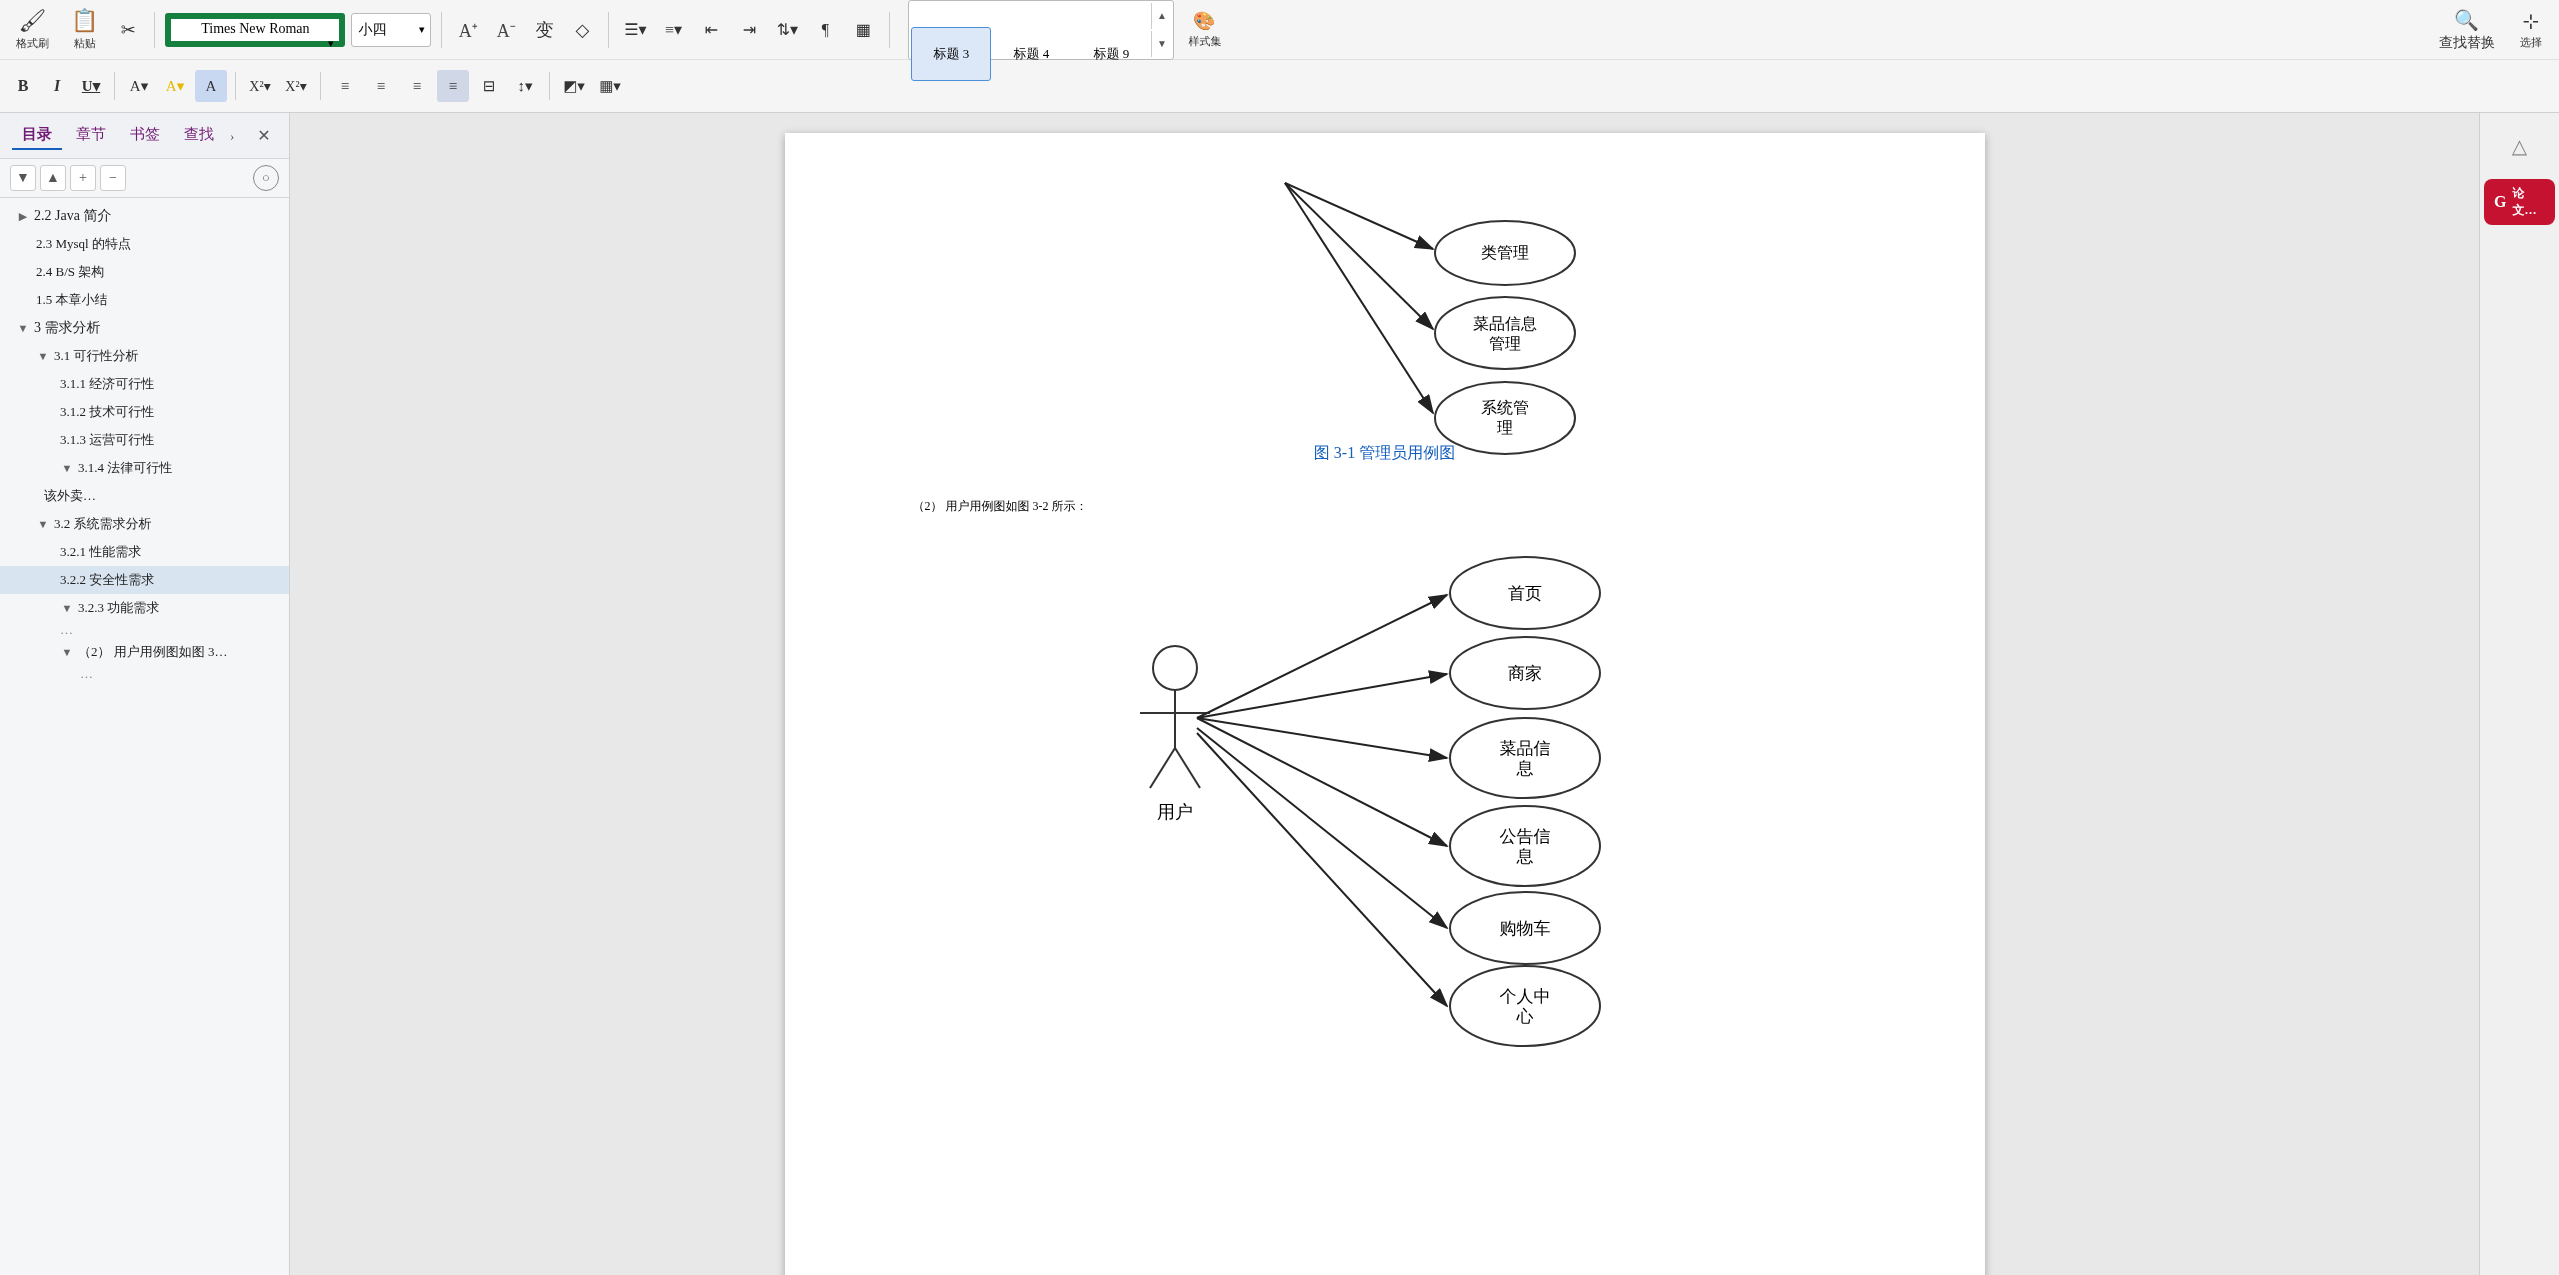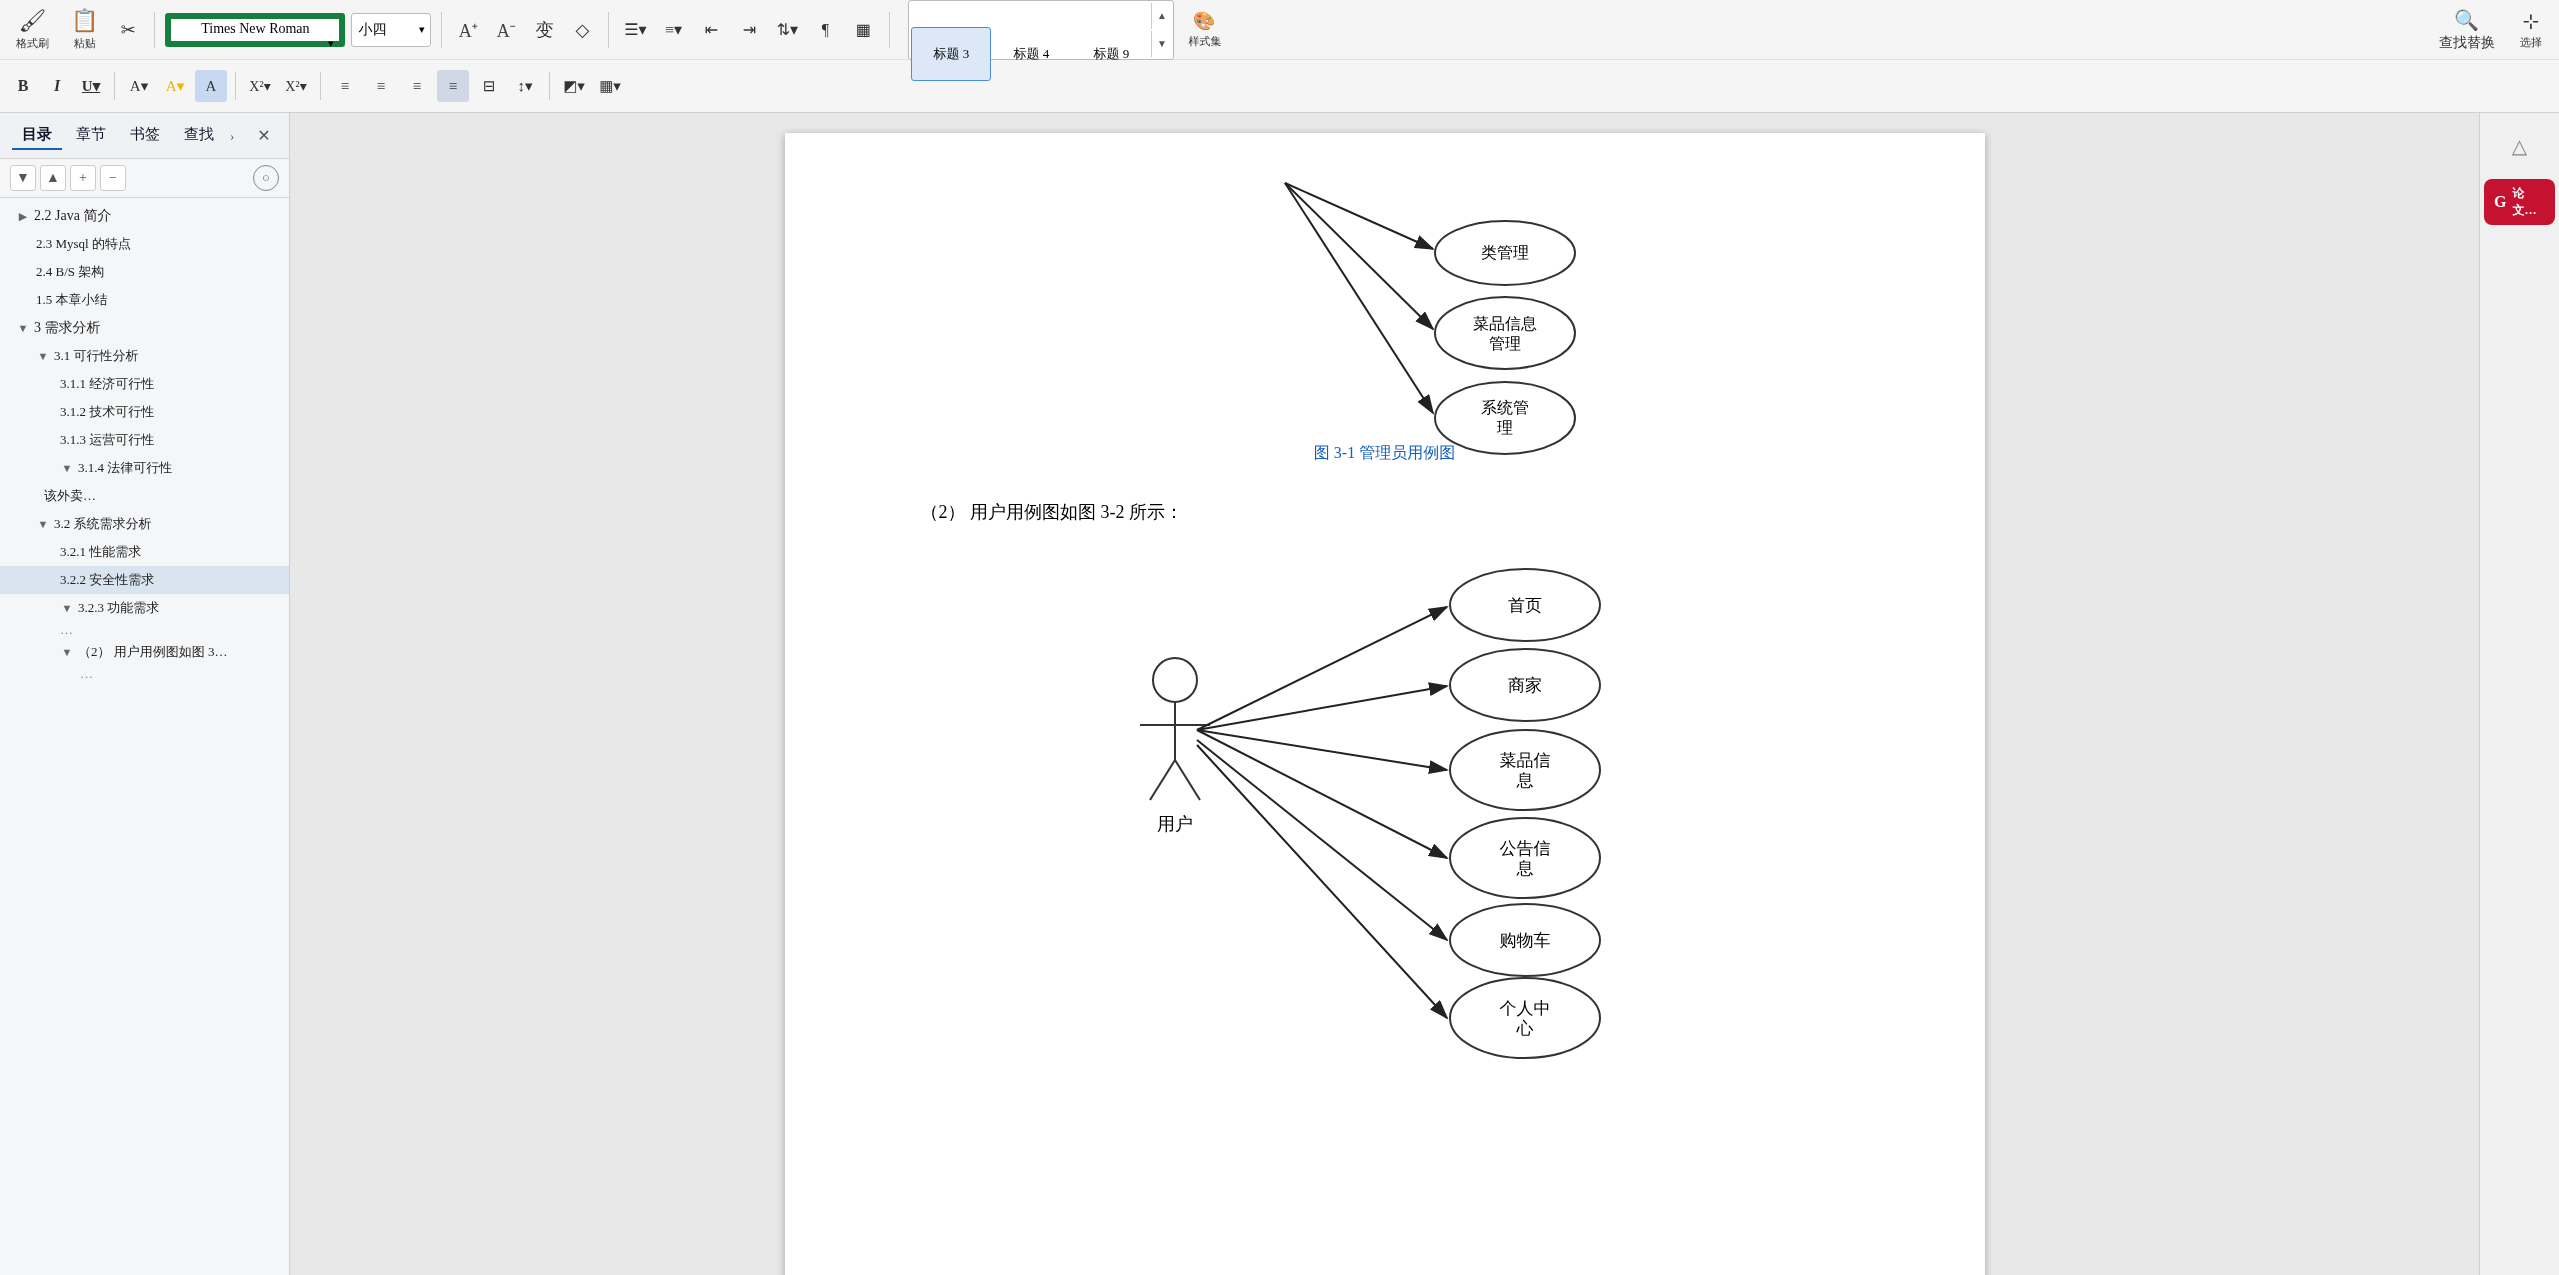--- a/index.html
+++ b/index.html
@@ -154,21 +154,21 @@
       align-items: center;
       padding: 8px 12px;
       border-bottom: 1px solid #d5d5d5;
       gap: 4px;
       background: #f0f1f4;
     }
     .sidebar-tab {
       padding: 4px 10px;
       font-size: 15px;
       cursor: pointer;
-      color: #0f172a;
+      color: #701a75;
       border-bottom: 2px solid transparent;
     }
     .sidebar-tab.active { border-bottom: 2px solid #1560bd; font-weight: bold; }
     .sidebar-close-btn {
       margin-left: auto;
       width: 26px; height: 26px;
       display: flex; align-items: center; justify-content: center;
       cursor: pointer; font-size: 16px; color: #555; border-radius: 3px;
     }
 
@@ -244,22 +244,22 @@
     }
 
     .diagram-caption {
       text-align: center;
       font-size: 16px;
       color: #1560bd;
       margin-top: 10px;
     }
 
     .section-text {
-      font-size: 18px;
-      margin: 20px 16px;
+      font-size: 12px;
+      margin: 20px 8px;
       line-height: 2;
     }
 
     
     .right-panel {
       width: 80px;
       background: #f0f0f0;
       border-left: 1px solid #d0d0d0;
       display: flex;
       flex-direction: column;

